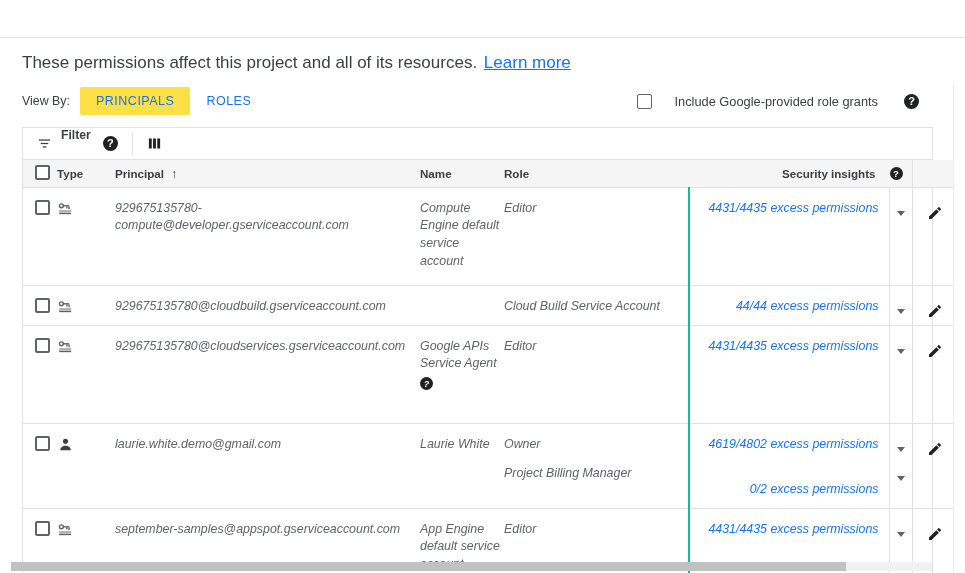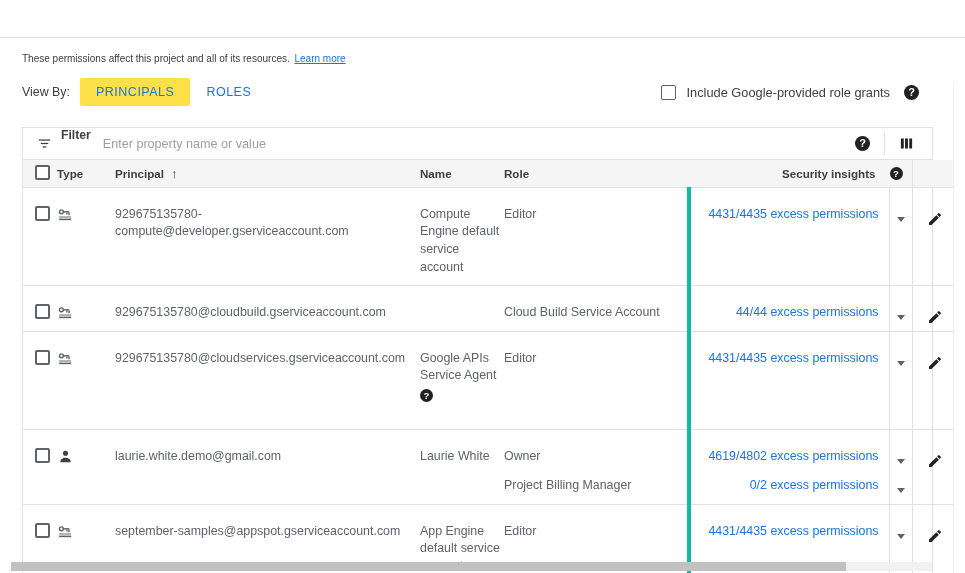--- a/index.html
+++ b/index.html
@@ -38,21 +38,21 @@
     content: "";
     position: absolute;
     left: 0; right: 0; bottom: -1px;
     height: 3px;
     background: #3367d6;
   }
 
   
   .notice {
     padding: 15px 0 0 22px;
-    font-size: 10px;
+    font-size: 17px;
     color: #3c4043;
   }
   .notice a {
     color: #1a73e8;
     text-decoration: underline;
     margin-left: 2px;
   }
 
   
   .viewby-row {
@@ -76,20 +76,21 @@
     cursor: pointer;
     user-select: none;
   }
   .chip.selected { background: #fde047; }
 
   .include-wrap {
     margin-left: auto;
     display: flex;
     align-items: center;
     padding-right: 42px;
+    gap: 12px;
   }
   .cb {
     width: 15px; height: 15px;
     border: 2px solid #5f6368;
     border-radius: 2px;
     background: #fff;
     display: inline-block;
     cursor: pointer;
     flex: 0 0 auto;
   }
@@ -181,41 +182,41 @@
   .c-drop  { width: 23px; }
   .c-edit  { width: 45px; }
 
   table.perm td {
     padding: 0;
     font-size: 12.4px;
     color: #5f6368;
     vertical-align: top;
     border-bottom: 1px solid #e0e0e0;
   }
-  tr.row > td { padding-top: 18px; }
+  tr.row > td { padding-top: 12px; font-style: italic; }
   td.c-check { padding-left: 12px; }
   td.cell-pad { padding-right: 8px; }
 
   .prin-text { line-height: 17.5px; word-wrap: break-word; padding-right: 12px; }
   .name-text { line-height: 17.8px; word-wrap: break-word; }
   .role-line { line-height: 17px; height: 27px; }
   .role-line.second { margin-top: 2px; }
 
-  .sec-cell { text-align: right; border-left: 4px solid #14b8a6; }
+  .sec-cell { text-align: right; border-left: 2px solid #14b8a6; }
   .sec-link {
     color: #1a73e8;
     font-size: 12.4px;
     cursor: pointer;
     line-height: 17px;
     height: 27px;
     padding-right: 10px;
     display: block;
     white-space: nowrap;
   }
-  .sec-link.second { margin-top: 2px; }
+  .sec-link.second { margin-top: 18px; }
   .caret-cell { border-left: 1px solid #e0e0e0; }
   .caret-box { height: 27px; display:flex; align-items:center; justify-content:center; cursor:pointer; }
   .caret-box.second { margin-top: 2px; }
   .caret-tri {
     width: 0; height: 0;
     border-left: 4.5px solid transparent;
     border-right: 4.5px solid transparent;
     border-top: 5px solid #5f6368;
   }
   .edit-cell { border-left: 1px solid #e0e0e0; text-align: center; }
@@ -275,21 +276,20 @@
 
     <div class="filterbar">
       <span class="filter-icon">
         <svg width="15" height="15" viewBox="0 0 24 24" aria-hidden="true">
           <rect x="3" y="5.5" width="18" height="2" fill="#3c4043"></rect>
           <rect x="6" y="11" width="12" height="2" fill="#3c4043"></rect>
           <rect x="9" y="16.5" width="6" height="2" fill="#3c4043"></rect>
         </svg>
       </span>
       <span class="filter-label">Filter</span>
-      <input class="filter-input" type="text" value="" placeholder="Enter property name or value" style="">
       <div class="filterbar-right">
         <span class="help">?</span>
         <span class="vsep"></span>
         <span class="cols-icon">
           <svg width="15" height="15" viewBox="0 0 24 24" aria-hidden="true">
             <rect x="3" y="4" width="4.6" height="16" fill="#202124"></rect>
             <rect x="9.7" y="4" width="4.6" height="16" fill="#202124"></rect>
             <rect x="16.4" y="4" width="4.6" height="16" fill="#202124"></rect>
           </svg>
         </span>

